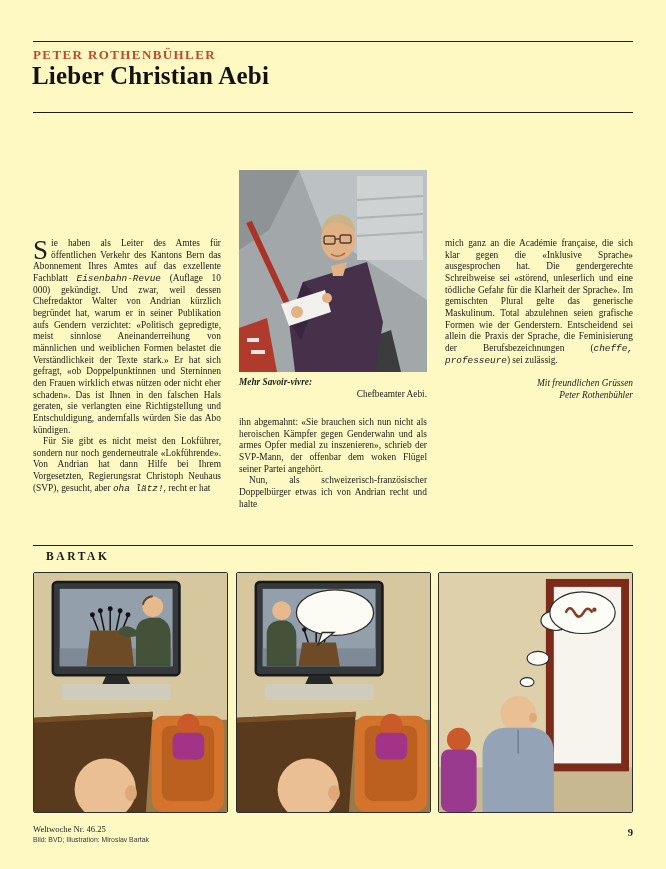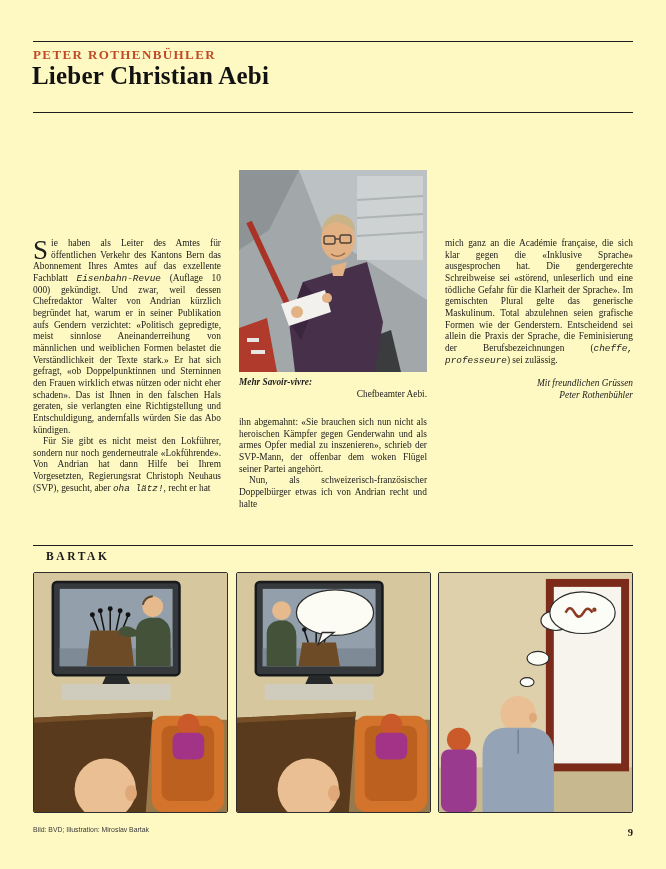--- a/index.html
+++ b/index.html
@@ -227,17 +227,18 @@
         <line x1="80" y1="158" x2="80" y2="182" stroke="#6e7e92" stroke-width="1.4"></line>
       </g>
       <g>
         <circle cx="20" cy="168" r="12" fill="#cb5a2b"></circle>
         <rect x="2" y="178" width="36" height="63" rx="8" fill="#993a8e"></rect>
       </g>
     </svg>
   </div>
 
   <div class="footer">
+    <div class="issue">Weltwoche Nr. 46.25</div>
     <div class="credits">Bild: BVD; Illustration: Miroslav Bartak</div>
     <div class="page-num">9</div>
   </div>
 
 </div>
 
 </body></html>

